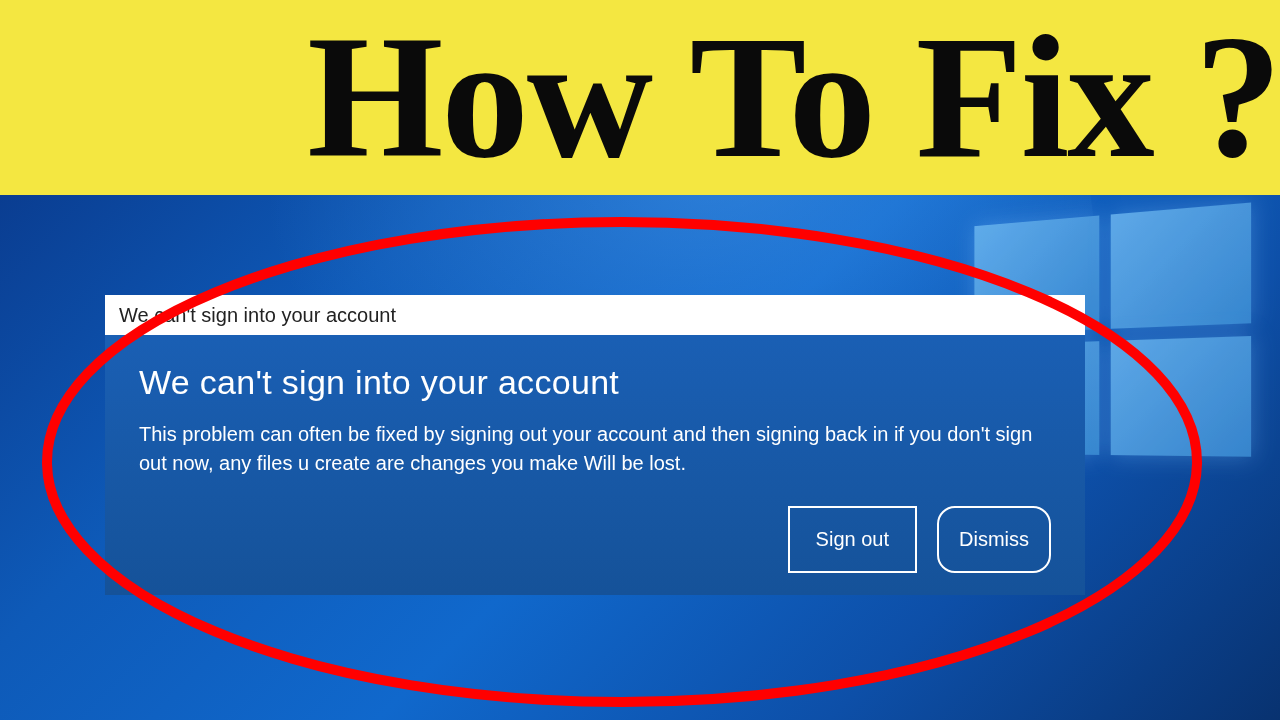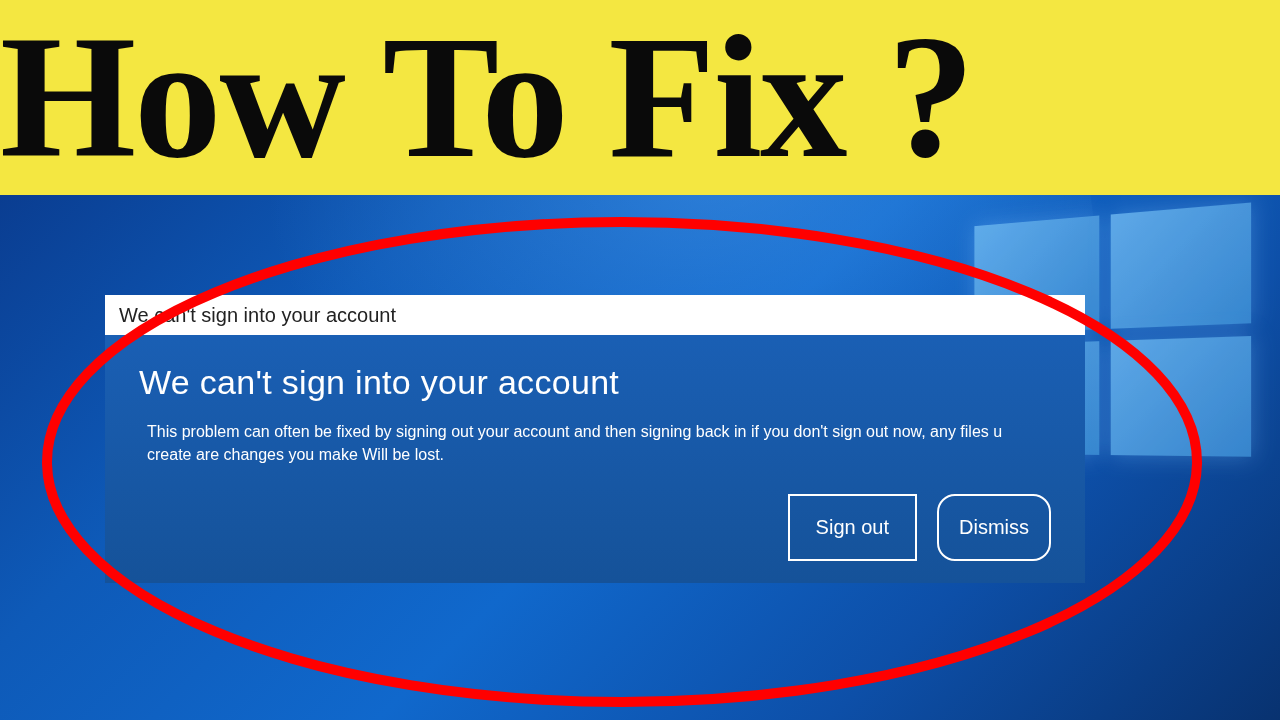--- a/index.html
+++ b/index.html
@@ -9,21 +9,21 @@
       overflow: hidden;
       font-family: "Segoe UI", Arial, sans-serif;
       background: #000;
     }
     .banner {
       width: 100%;
       height: 195px;
       background: #f4e741;
       display: flex;
       align-items: center;
-      justify-content: flex-start;
+      justify-content: flex-end;
     }
     .banner-text {
       font-family: "Times New Roman", Georgia, serif;
       font-size: 175px;
       font-weight: 900;
       color: #0a0a0a;
       letter-spacing: -2px;
       white-space: nowrap;
       line-height: 1;
     }
@@ -91,25 +91,24 @@
       color: #fff;
       padding: 28px 34px 22px 34px;
     }
     .dialog-heading {
       font-size: 34px;
       font-weight: 400;
       margin-bottom: 18px;
       letter-spacing: 0.3px;
     }
     .dialog-message {
-      font-size: 16px;
+      font-size: 20px;
       line-height: 1.45;
       margin-bottom: 28px;
       font-weight: 400;
-      margin-left: 8px;
     }
     .dialog-actions {
       display: flex;
       justify-content: flex-end;
       gap: 20px;
     }
     .dialog-btn {
       background: transparent;
       border: 2px solid #fff;
       color: #fff;

